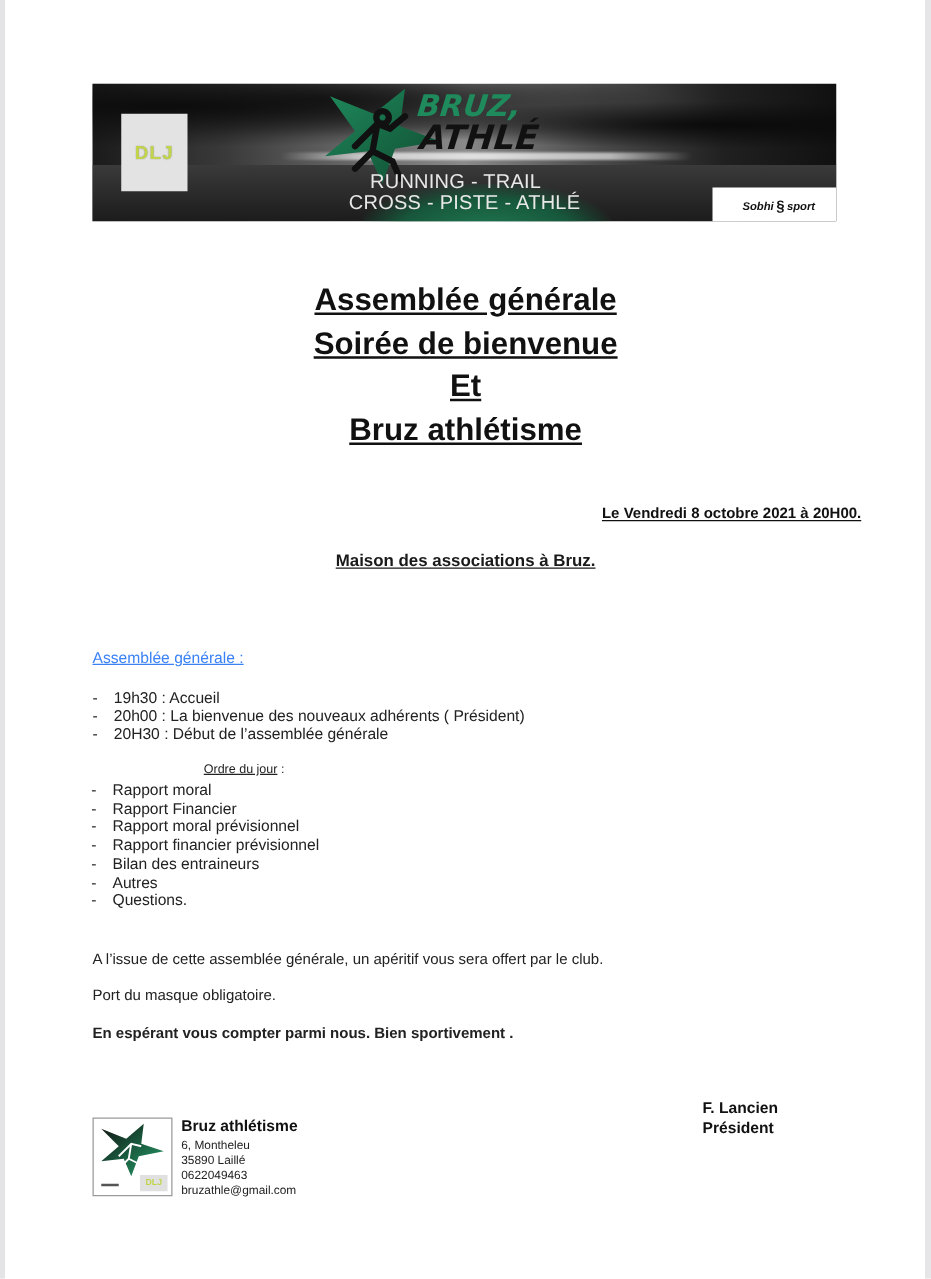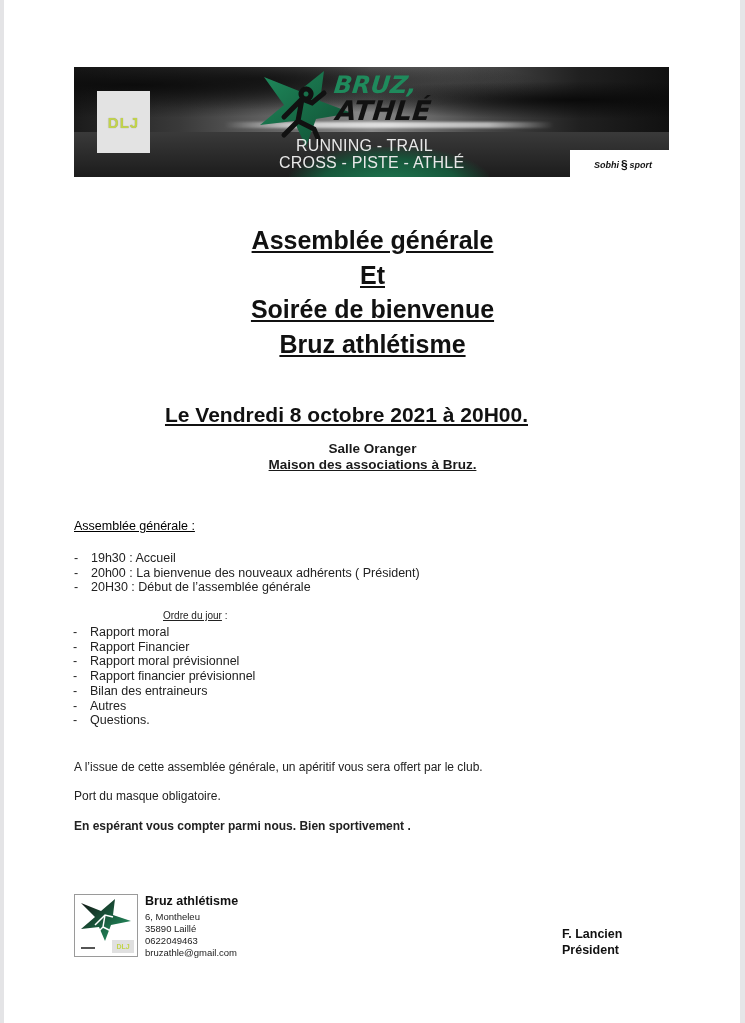--- a/index.html
+++ b/index.html
@@ -61,49 +61,49 @@
     font-family: "Liberation Sans", sans-serif; font-weight: bold; font-style: italic; font-size: 9px; color: #111; margin-top: 44px;
   }
   .sponsor-box .s-icon { font-size: 12px; font-style: normal; }
 
   
   .title-block {
     position: absolute; left: 0; top: 223px; width: 745px; text-align: center;
     font-weight: bold; font-size: 25px; line-height: 34.5px; color: #111; text-decoration: underline;
   }
   .date-line {
-    position: absolute; left: 0; top: 403px; width: 689px; text-align: center;
-    font-weight: bold; font-size: 21px; color: #111;
+    position: absolute; left: 0; top: 403px; width: 689px; text-align: right;
+    font-weight: bold; font-size: 12px; color: #111;
   }
   .date-line span { text-decoration: underline; text-underline-offset: 2px; padding-left: 4px; }
   .venue-block { position: absolute; left: 0; top: 441px; width: 745px; text-align: center; font-size: 13.5px; line-height: 16px; }
   .venue-block .salle { font-weight: bold; }
   .venue-block .maison { font-weight: bold; text-decoration: underline; }
   .venue-block .addr { font-size: 12.5px; color: #222; }
 
   
   .section-label {
-    position: absolute; left: 74px; top: 519px; font-size: 12.5px; text-decoration: underline; color: #000000;
+    position: absolute; left: 74px; top: 519px; font-size: 12.5px; text-decoration: underline; color: #3b82f6;
   }
   ul.dash { list-style: none; margin: 0; padding: 0; position: absolute; font-size: 12.5px; line-height: 14.7px; color: #222; }
   ul.dash li { position: relative; padding-left: 17px; }
   ul.dash li::before { content: "-"; position: absolute; left: 0; top: 0; }
   ul.schedule { left: 74px; top: 551px; }
   ul.schedule li { padding-left: 17px; }
   .ordre-label { position: absolute; left: 163px; top: 610px; font-size: 10px; color: #222; }
   .ordre-label span { text-decoration: underline; }
   ul.agenda { left: 73px; top: 625px; }
 
   .para { position: absolute; left: 74px; font-size: 12px; color: #222; }
   .p1 { top: 760px; }
   .p2 { top: 789px; }
   .p3 { top: 819px; font-weight: bold; }
 
   
-  .signature { position: absolute; left: 562px; top: 878px; font-weight: bold; font-size: 12.5px; line-height: 16px; color: #111; margin-top: 48px; }
+  .signature { position: absolute; left: 562px; top: 878px; font-weight: bold; font-size: 12.5px; line-height: 16px; color: #111; }
 
   
   .footer-logo {
     position: absolute; left: 74px; top: 894px; width: 64px; height: 63px; border: 1px solid #9a9a9a;
     background: #fff; box-sizing: border-box; overflow: hidden;
   }
   .footer-logo .fstar { position: absolute; left: 4px; top: 2px; width: 56px; height: 46px; }
   .footer-logo .mini-dlu {
     position: absolute; right: 3px; bottom: 3px; width: 22px; height: 13px; background: #e0e0e0;
     font-size: 7px; font-weight: bold; color: #c2d44a; text-align: center; line-height: 13px;
@@ -145,31 +145,30 @@
 
   <div class="sponsor-box">
     <span>Sobhi</span>
     <span class="s-icon">§</span>
     <span>sport</span>
   </div>
 </div>
 
 <div class="title-block">
   <div>Assemblée générale</div>
+  <div>Soirée de bienvenue</div>
   <div>Et</div>
-  <div>Soirée de bienvenue</div>
   <div>Bruz athlétisme</div>
 </div>
 
 <div class="date-line">
   <span>Le Vendredi 8 octobre 2021 à 20H00.</span>
 </div>
 
 <div class="venue-block">
-  <div class="salle">Salle Oranger</div>
   <div class="maison">Maison des associations à Bruz.</div>
 </div>
 
 <div class="section-label">Assemblée générale :</div>
 
 <ul class="dash schedule">
   <li>19h30 : Accueil</li>
   <li>20h00 : La bienvenue des nouveaux adhérents ( Président)</li>
   <li>20H30 : Début de l’assemblée générale</li>
 </ul>

